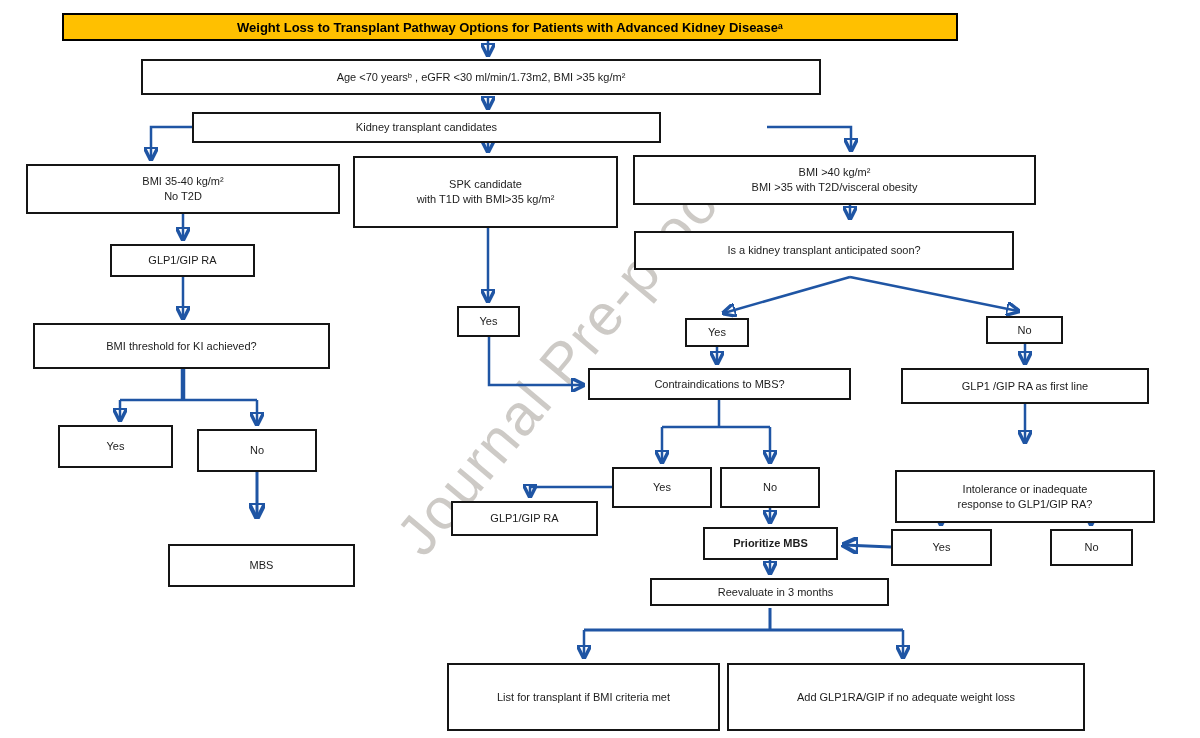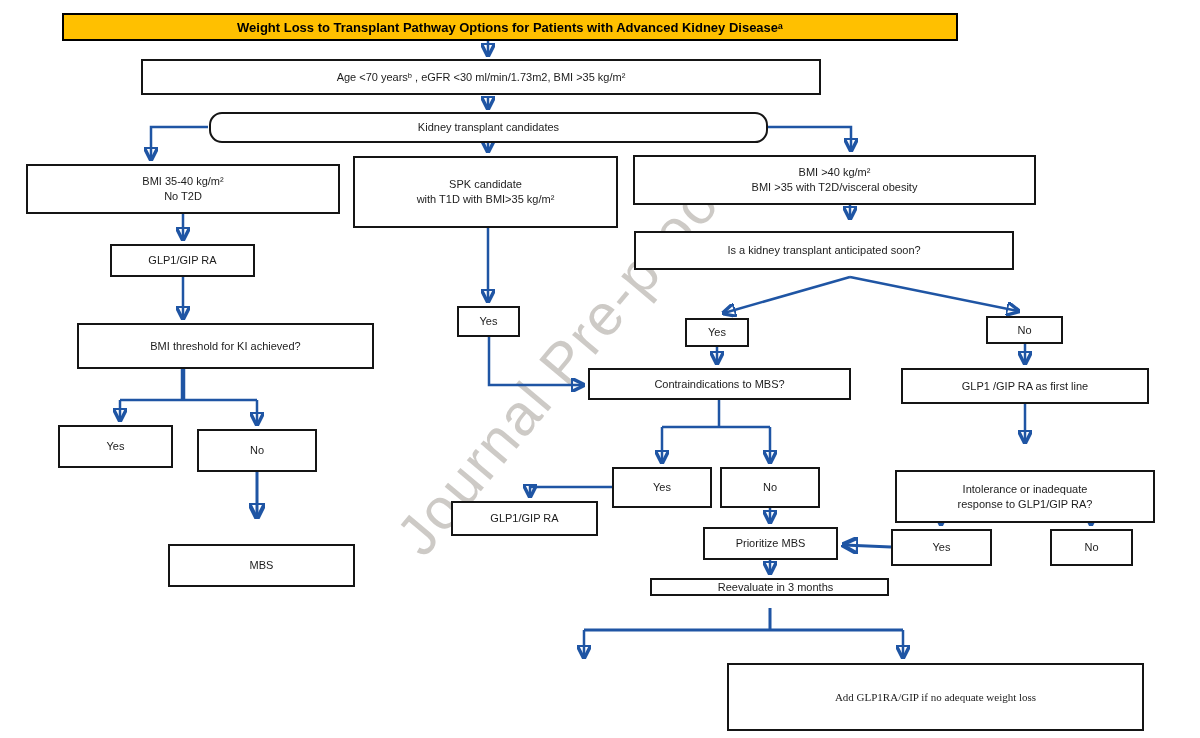--- a/index.html
+++ b/index.html
@@ -76,28 +76,28 @@
     <path class="a" d="M770 560 L770 573"></path>
     <path class="semi" d="M770 608 L770 630 M584 630 L903 630"></path>
     <path class="a" d="M584 630 L584 657"></path>
     <path class="a" d="M903 630 L903 657"></path>
   </svg>
 
   <div id="title-bar">Weight Loss to Transplant Pathway Options for Patients with Advanced Kidney Diseaseᵃ</div>
 
   <div class="node" style="left:141px;top:59px;width:680px;height:36px;">Age &lt;70 yearsᵇ , eGFR &lt;30 ml/min/1.73m2, BMI &gt;35 kg/m²</div>
 
-  <div class="node" style="left:209px;top:112px;width:559px;height:31px;border-radius:13px;">Kidney transplant candidates</div>
+  <div class="node" style="left:192px;top:112px;width:469px;height:31px;">Kidney transplant candidates</div>
 
   <div class="node" style="left:26px;top:164px;width:314px;height:50px;">BMI 35-40 kg/m²
 No T2D</div>
 
   <div class="node" style="left:110px;top:244px;width:145px;height:33px;">GLP1/GIP RA</div>
 
-  <div class="node" style="left:33px;top:323px;width:297px;height:46px;margin-left:44px;">BMI threshold for KI achieved?</div>
+  <div class="node" style="left:33px;top:323px;width:297px;height:46px;">BMI threshold for KI achieved?</div>
 
   <div class="node" style="left:58px;top:425px;width:115px;height:43px;">Yes</div>
 
   <div class="node" style="left:197px;top:429px;width:120px;height:43px;">No</div>
 
   <div class="node" style="left:168px;top:522px;width:187px;height:43px;margin-top:22px;">MBS</div>
 
   <div class="node" style="left:353px;top:156px;width:265px;height:72px;">SPK candidate
 with T1D with BMI&gt;35 kg/m²</div>
 
@@ -115,27 +115,28 @@
   <div class="node" style="left:588px;top:368px;width:263px;height:32px;">Contraindications to MBS?</div>
 
   <div class="node" style="left:901px;top:368px;width:248px;height:36px;">GLP1 /GIP RA as first line</div>
 
   <div class="node" style="left:612px;top:467px;width:100px;height:41px;">Yes</div>
 
   <div class="node" style="left:720px;top:467px;width:100px;height:41px;">No</div>
 
   <div class="node" style="left:451px;top:501px;width:147px;height:35px;">GLP1/GIP RA</div>
 
-  <div class="node" style="left:703px;top:527px;width:135px;height:33px;">Prioritize MBS</div>
+  <div class="node" style="left:703px;top:527px;width:135px;height:33px;font-weight:bold;">Prioritize MBS</div>
 
   <div class="node" style="left:895px;top:470px;width:260px;height:53px;">Intolerance or inadequate
 response to GLP1/GIP RA?</div>
 
   <div class="node" style="left:891px;top:529px;width:101px;height:37px;">Yes</div>
 
   <div class="node" style="left:1050px;top:529px;width:83px;height:37px;">No</div>
 
-  <div class="node" style="left:650px;top:578px;width:239px;height:18px;padding-left:12px;">Reevaluate in 3 months</div>
+  <div class="node" style="left:650px;top:578px;width:239px;height:28px;padding-left:12px;">Reevaluate in 3 months</div>
 
+  <div class="node" style="left:447px;top:663px;width:273px;height:68px;border-width:2.5px;">List for transplant if BMI criteria met</div>
 
-  <div class="node" style="left:727px;top:663px;width:417px;height:68px;border-width:2.5px;font-family:Liberation Serif, serif;">Add GLP1RA/GIP if no adequate weight loss</div>
+  <div class="node" style="left:727px;top:663px;width:358px;height:68px;border-width:2.5px;">Add GLP1RA/GIP if no adequate weight loss</div>
 
 </div>
 
 </body></html>

